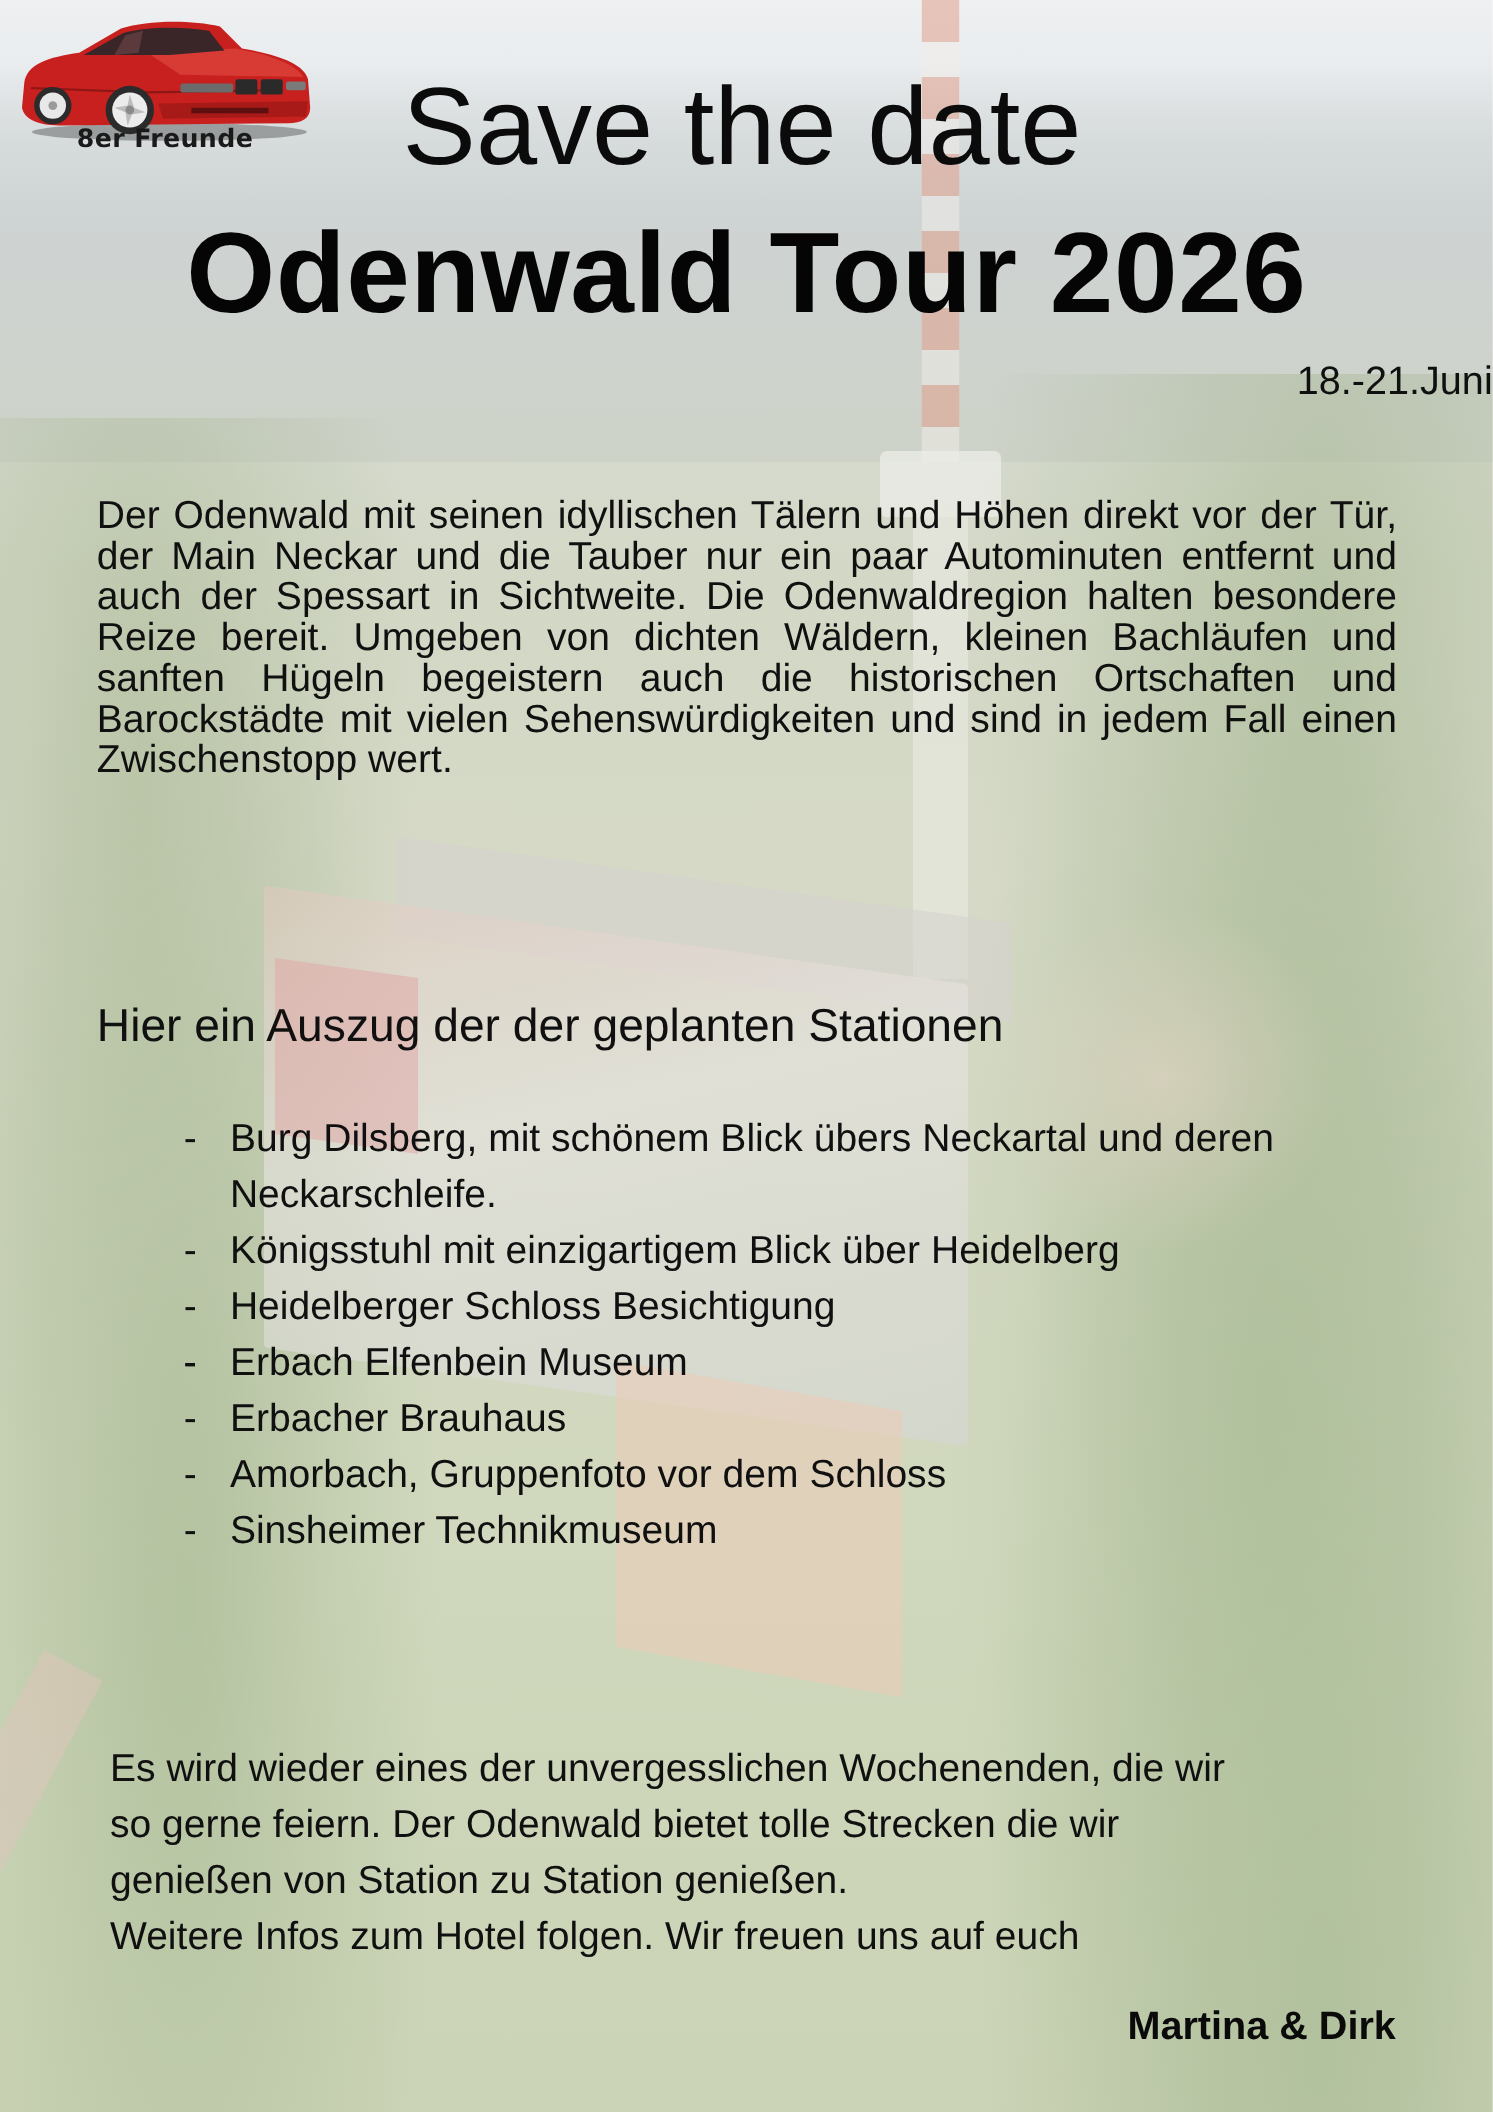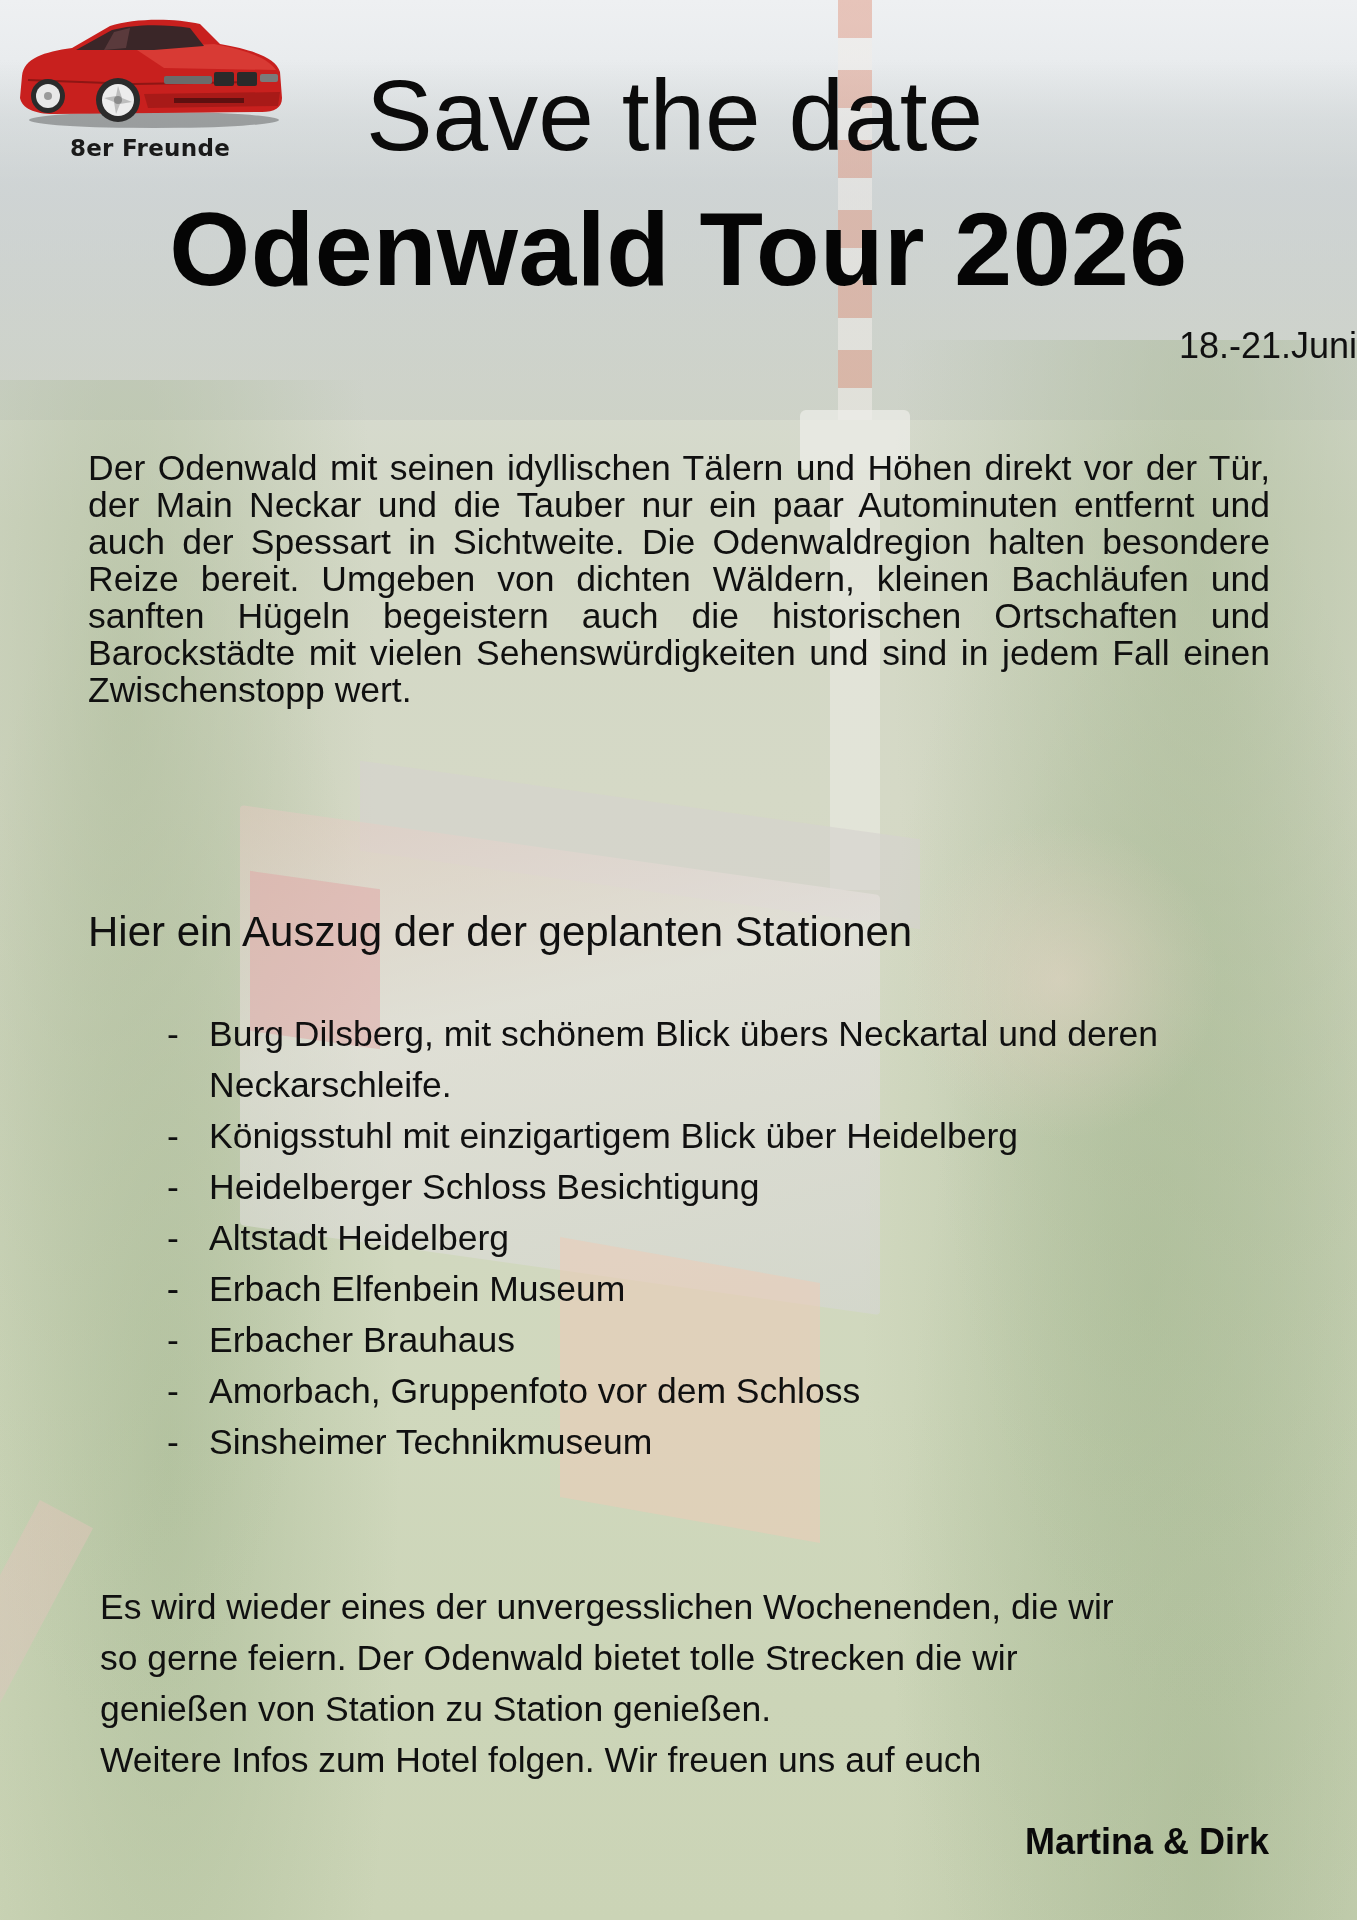--- a/index.html
+++ b/index.html
@@ -81,21 +81,21 @@
   }
   .right-clearing {
     left: 900px; top: 820px; width: 320px; height: 320px;
     background: radial-gradient(ellipse at center, rgba(232,214,200,0.55), rgba(232,214,200,0) 70%);
   }
 
   
   .logo { position: absolute; left: 14px; top: 14px; width: 272px; height: 150px; }
   .logo svg { display: block; }
   .logo-text {
-    position: absolute; left: 0; top: 121px; width: 272px; text-align: center;
+    position: absolute; left: 0; top: 100px; width: 272px; text-align: center;
     font-family: "DejaVu Sans", sans-serif; font-weight: bold; font-size: 23px;
     color: #1a1a1a; letter-spacing: 0.3px;
   }
   .save-title {
     position: absolute; left: 0; top: 58px; width: 1357px; text-align: center;
     font-size: 100px; font-weight: normal; color: #0b0b0b;
     padding-left: 0;
   }
   .save-title span { display: inline-block; transform: translateX(-4px); }
   .main-title {
@@ -189,21 +189,21 @@
   <h1 class="main-title" style="margin:0;text-align:center;">Odenwald Tour 2026</h1>
   <div class="date">18.-21.Juni</div>
 
   <p class="intro">Der Odenwald mit seinen idyllischen Tälern und Höhen direkt vor der Tür, der Main Neckar und die Tauber nur ein paar Autominuten entfernt und auch der Spessart in Sichtweite. Die Odenwaldregion halten besondere Reize bereit. Umgeben von dichten Wäldern, kleinen Bachläufen und sanften Hügeln begeistern auch die historischen Ortschaften und Barockstädte mit vielen Sehenswürdigkeiten und sind in jedem Fall einen Zwischenstopp wert.</p>
 
   <p class="stations-lead">Hier ein Auszug der der geplanten Stationen</p>
   <ul class="stations">
     <li><span class="dash">-</span><span>Burg Dilsberg, mit schönem Blick übers Neckartal und deren Neckarschleife.</span></li>
     <li><span class="dash">-</span><span>Königsstuhl mit einzigartigem Blick über Heidelberg</span></li>
     <li><span class="dash">-</span><span>Heidelberger Schloss Besichtigung</span></li>
-    <li><span class="dash">-</span><span>Altstadt Heidelberg</span></li>
+    <li><span class="dash">-</span></li>
     <li><span class="dash">-</span></li>
     <li><span class="dash">-</span><span>Erbach Elfenbein Museum</span></li>
     <li><span class="dash">-</span><span>Erbacher Brauhaus</span></li>
     <li><span class="dash">-</span><span>Amorbach, Gruppenfoto vor dem Schloss</span></li>
     <li><span class="dash">-</span><span>Sinsheimer Technikmuseum</span></li>
   </ul>
 
   <p class="outro">
     <span>Es wird wieder eines der unvergesslichen Wochenenden, die wir</span>
     <span>so gerne feiern. Der Odenwald bietet tolle Strecken die wir</span>

